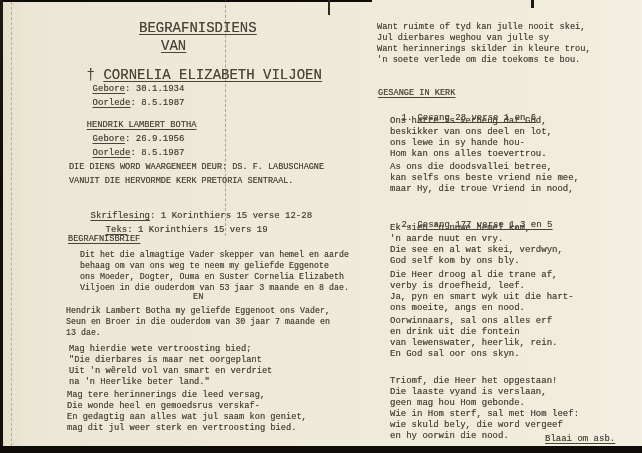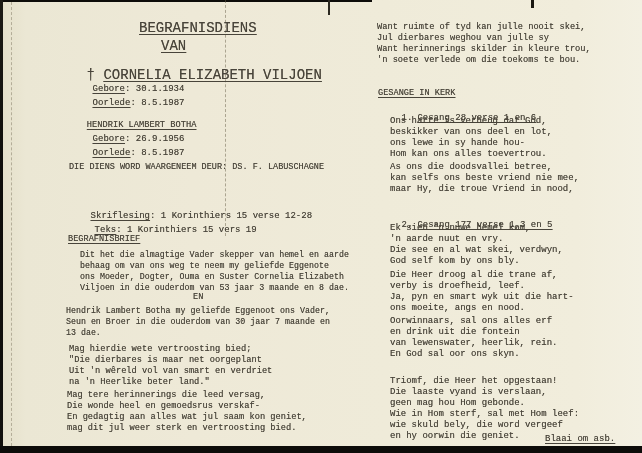--- a/index.html
+++ b/index.html
@@ -72,25 +72,26 @@
     <span class="u">HENDRIK LAMBERT BOTHA</span>
   </div>
   <div class="t" style="left:71px; top:123px">
     <span class="u">Gebore</span><span>: 26.9.1956</span>
   </div>
   <div class="t" style="left:71px; top:137px">
     <span class="u">Oorlede</span><span>: 8.5.1987</span>
   </div>
 
   <div class="t" style="left:69px; top:162px; font-size:8.5px">DIE DIENS WORD WAARGENEEM DEUR: DS. F. LABUSCHAGNE</div>
+  <div class="t" style="left:69px; top:176px; font-size:8.5px">VANUIT DIE HERVORMDE KERK PRETORIA SENTRAAL.</div>
 
   <div class="t" style="left:69px; top:200px">
     <span class="u">Skriflesing</span><span>: 1 Korinthiers 15 verse 12-28</span>
   </div>
-  <div class="t" style="left:73px; top:214px">
+  <div class="t" style="left:84px; top:214px">
     <span class="u">Teks</span><span>: 1 Korinthiers 15 vers 19</span>
   </div>
 
   <div class="t u" style="left:68px; top:234px; font-size:8.6px">BEGRAFNISBRIEF</div>
 
   <div class="t sm" style="left:80px; top:249px"><div class="tline">Dit het die almagtige Vader skepper van hemel en aarde</div><div class="tline">behaag om van ons weg te neem my geliefde Eggenote</div><div class="tline">ons Moeder, Dogter, Ouma en Suster Cornelia Elizabeth</div><div class="tline">Viljoen in die ouderdom van 53 jaar 3 maande en 8 dae.</div></div>
   <div class="t" style="left:193px; top:292px; font-size:8.6px">EN</div>
   <div class="t sm" style="left:66px; top:305px"><div class="tline">Hendrik Lambert Botha my geliefde Eggenoot ons Vader,</div><div class="tline">Seun en Broer in die ouderdom van 30 jaar 7 maande en</div><div class="tline">13 dae.</div></div>
 
   <div class="t" style="left:69px; top:344px; font-size:8.7px"><div class="tline">Mag hierdie wete vertroosting bied;</div><div class="tline">"Die dierbares is maar net oorgeplant</div><div class="tline">Uit 'n wêreld vol van smart en verdriet</div><div class="tline">na 'n Heerlike beter land."</div></div>
@@ -106,17 +107,17 @@
   <div class="t" style="left:390px; top:116px"><div class="tline">Ons harte is verheug dat God,</div><div class="tline">beskikker van ons deel en lot,</div><div class="tline">ons lewe in sy hande hou-</div><div class="tline">Hom kan ons alles toevertrou.</div></div>
   <div class="t" style="left:390px; top:162px"><div class="tline">As ons die doodsvallei betree,</div><div class="tline">kan selfs ons beste vriend nie mee,</div><div class="tline">maar Hy, die troue Vriend in nood,</div></div>
 
   <div class="t" style="left:380px; top:209px">
     <span class="hymn-num">2.</span><span class="u">Gesang 177 verse 1,3 en 5</span>
   </div>
   <div class="t" style="left:390px; top:223px"><div class="tline">Ek sien 'n nuwe hemel kom,</div><div class="tline">'n aarde nuut en vry.</div><div class="tline">Die see en al wat skei, verdwyn,</div><div class="tline">God self kom by ons bly.</div></div>
   <div class="t" style="left:390px; top:270px"><div class="tline">Die Heer droog al die trane af,</div><div class="tline">verby is droefheid, leef.</div><div class="tline">Ja, pyn en smart wyk uit die hart-</div><div class="tline">ons moeite, angs en nood.</div></div>
   <div class="t" style="left:390px; top:316px"><div class="tline">Oorwinnaars, sal ons alles erf</div><div class="tline">en drink uit die fontein</div><div class="tline">van lewenswater, heerlik, rein.</div><div class="tline">En God sal oor ons skyn.</div></div>
 
-  <div class="t" style="left:390px; top:376px"><div class="tline">Triomf, die Heer het opgestaan!</div><div class="tline">Die laaste vyand is verslaan,</div><div class="tline">geen mag hou Hom gebonde.</div><div class="tline">Wie in Hom sterf, sal met Hom leef:</div><div class="tline">wie skuld bely, die word vergeef</div><div class="tline">en hy oorwin die geniet.</div></div>
+  <div class="t" style="left:390px; top:376px"><div class="tline">Triomf, die Heer het opgestaan!</div><div class="tline">Die laaste vyand is verslaan,</div><div class="tline">geen mag hou Hom gebonde.</div><div class="tline">Wie in Hom sterf, sal met Hom leef:</div><div class="tline">wie skuld bely, die word vergeef</div><div class="tline">en hy oorwin die nood.</div></div>
 
   <div class="t u" style="left:545px; top:434px">Blaai om asb.</div>
 
 </div>
 
 </body></html>

